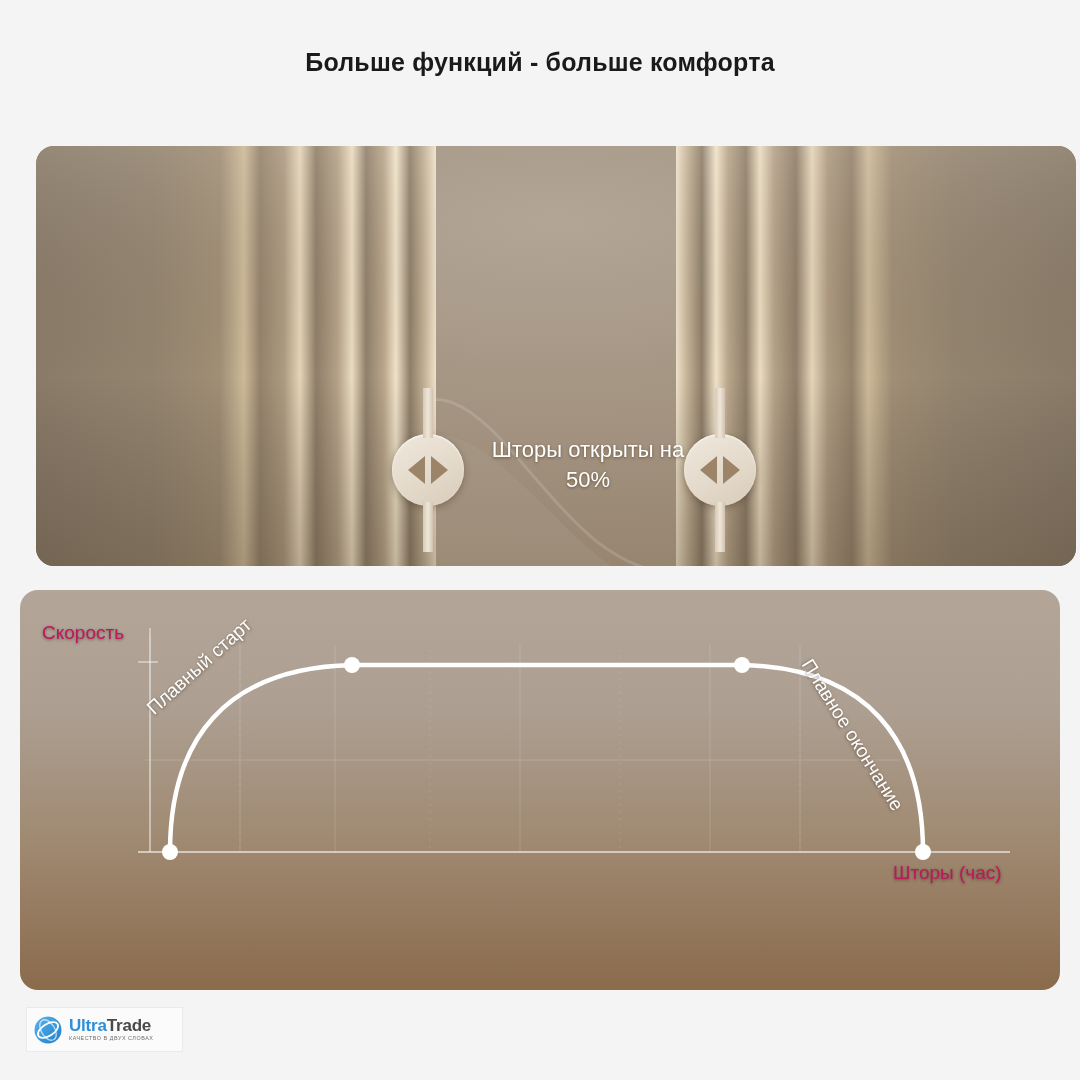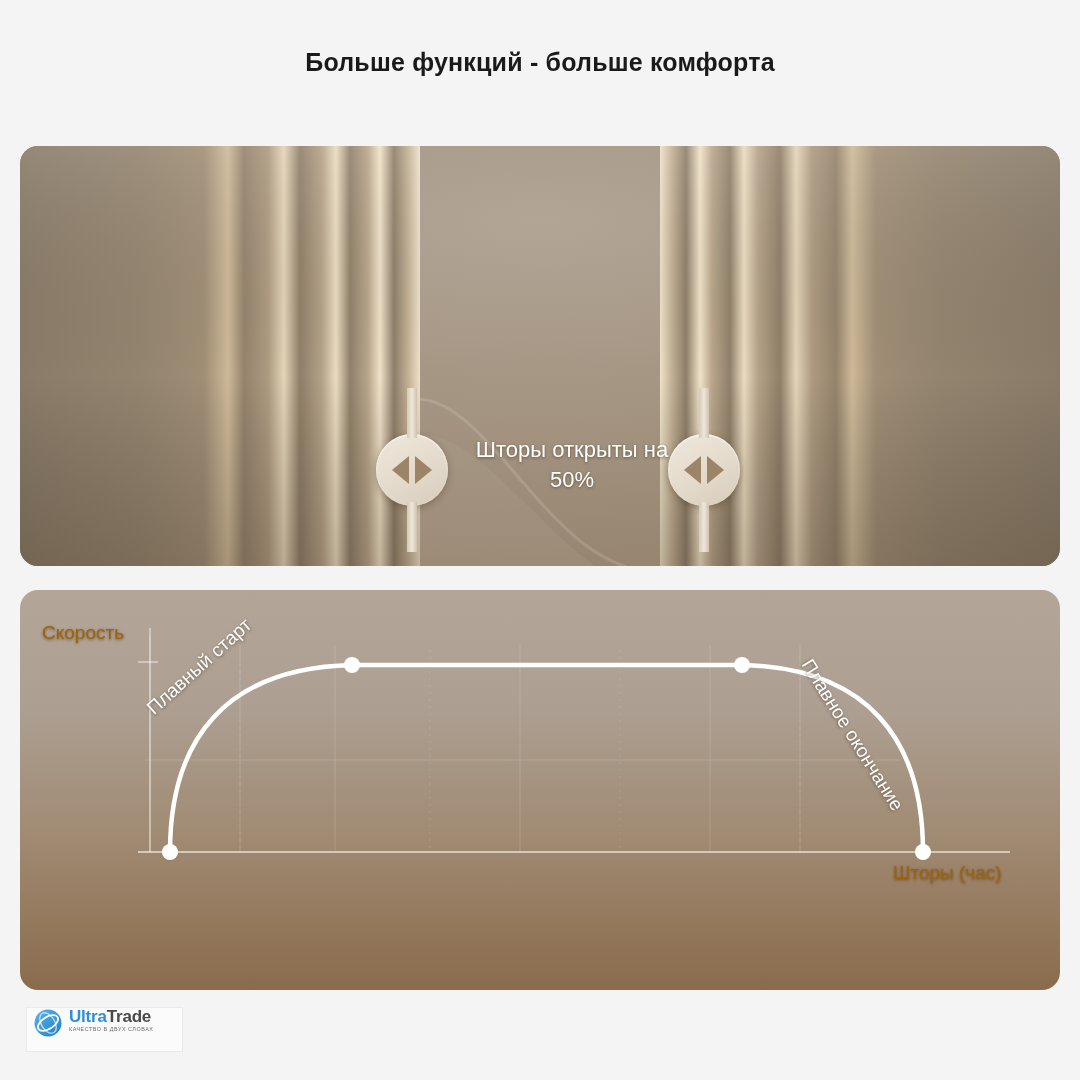--- a/index.html
+++ b/index.html
@@ -17,21 +17,21 @@
     text-align:center;
     font-size:25px; font-weight:bold; color:#1a1a1a;
     letter-spacing:.2px;
   }
 
   
   .panel{
     position:absolute; left:20px; width:1040px;
     border-radius:18px; overflow:hidden;
   }
-  #panel-curtain{ top:146px; height:420px; }
+  #panel-curtain{ top:146px; height:420px;margin-left:16px; }
   #panel-chart{ top:590px; height:400px; }
 
   
   .scene{ position:absolute; inset:0; }
   .wall{
     position:absolute; inset:0;
     background:
       radial-gradient(130% 110% at 50% 18%, #b2a596 0%, #a2927f 45%, #8d7a63 100%);
   }
   .wall-wave{
@@ -71,38 +71,38 @@
     text-shadow:0 1px 3px rgba(60,40,20,.55);
   }
 
   
   .chart-bg{
     position:absolute; inset:0;
     background:linear-gradient(180deg,#b3a698 0%,#ada093 28%,#a08a72 62%,#8a6b4c 100%);
   }
   .chart-area{ position:absolute; inset:0; }
   .axis-label{
-    position:absolute; color:#a16207; font-size:19px;
+    position:absolute; color:#be185d; font-size:19px;
     text-shadow:0 1px 3px rgba(50,32,16,.55);
   }
   #label-speed{ left:42px; top:622px; }
   #label-time{ left:893px; top:862px; }
   .curve-label{
     position:absolute; color:#fff; font-size:19px; white-space:nowrap;
     text-shadow:0 1px 3px rgba(50,32,16,.55);
   }
   #label-soft-start{ left:150px; top:700px; transform:rotate(-42deg); transform-origin:left center; }
   #label-soft-stop{ left:806px; top:650px; transform:rotate(58deg); transform-origin:left center; }
 
   
   #logo{
     position:absolute; left:27px; top:1008px;
     width:155px; height:43px;
     background:#fbfbfb;
-    display:flex; align-items:flex-start; gap:6px; padding:0 6px;
+    display:flex; align-items:center; gap:6px; padding:0 6px;
     box-shadow:0 0 0 1px rgba(0,0,0,.04);
   }
   #logo-mark{ width:30px; height:30px; flex:none; }
   .logo-text{ display:flex; flex-direction:column; line-height:1; }
   .logo-name{ font-size:17px; font-weight:bold; letter-spacing:-.2px; }
   .logo-name .u{ color:#2f8fd8; }
   .logo-name .t{ color:#4a4a4a; }
   .logo-tag{ font-size:5.4px; color:#6d6d6d; letter-spacing:.55px; margin-top:2px; }
 </style>
 </head>

